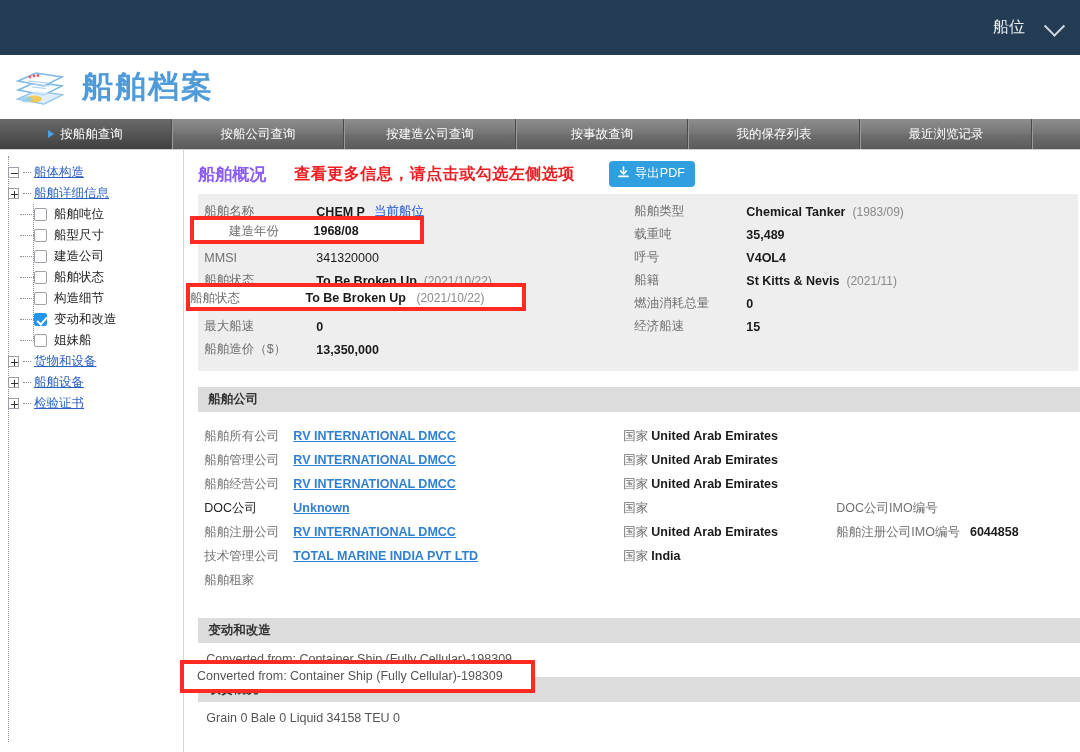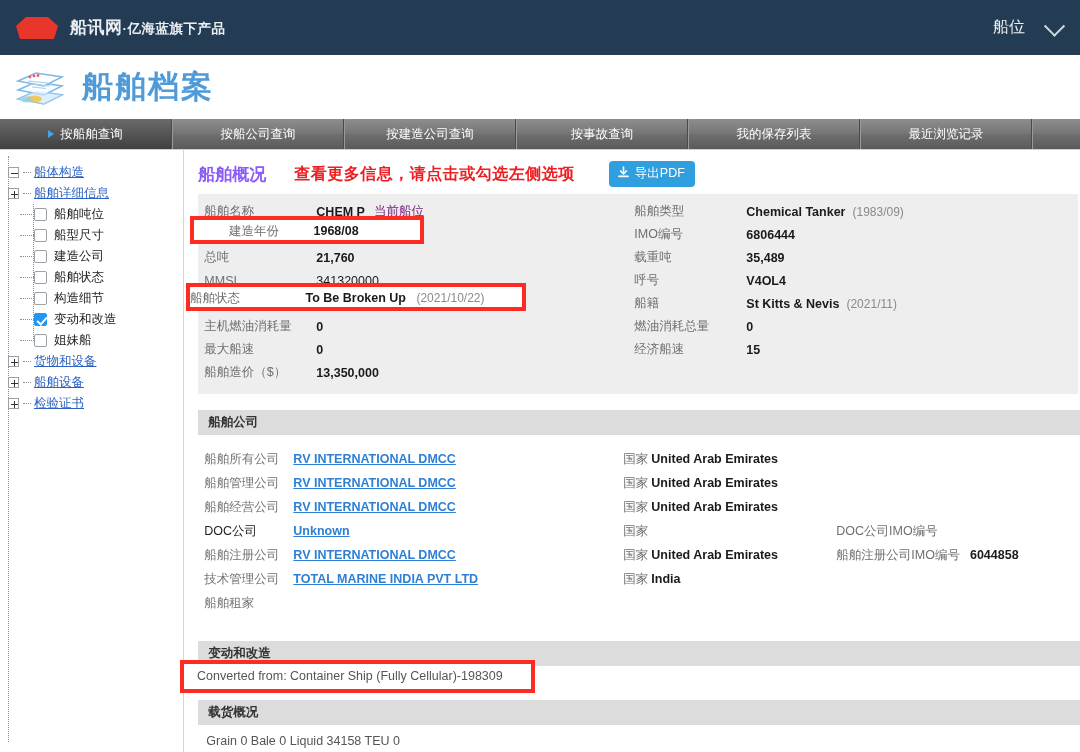--- a/index.html
+++ b/index.html
@@ -259,21 +259,21 @@
     font-weight: bold;
   }
   .val.normal { font-weight: normal; }
   .paren {
     color: #8a8a8a;
     font-weight: normal;
     font-size: 12px;
     margin-left: 7px;
   }
   .bluelink {
-    color: #701a75;
+    color: #1d4ed8;
     text-decoration: underline;
     font-size: 12.5px;
     font-weight: normal;
     margin-left: 9px;
     cursor: pointer;
   }
 
   
   .sec-head {
     background: #dcdcdc;
@@ -334,29 +334,20 @@
   }
   .anno-content {
     position: absolute;
     z-index: 6;
   }
 </style>
 </head>
 <body>
 
 <div class="topbar">
-  <div class="brand">
-    <span class="brand-mark">
-      <svg width="46" height="26" viewBox="0 0 46 26">
-        <path d="M2 11 L12 2 L34 2 L44 11 L40 24 L6 24 Z" fill="#e8362a"></path>
-        <path d="M0 10 L46 10 L44 13 L2 13 Z" fill="#243c53" opacity="0"></path>
-      </svg>
-    </span>
-    <span class="brand-text"><span>船讯网</span><span class="sub">·亿海蓝旗下产品</span></span>
-  </div>
   <div class="topbar-right">
     <span>船位</span>
     <span class="chev"></span>
   </div>
 </div>
 
 <div class="titleband">
   <span class="doc-icon">
     <svg width="56" height="52" viewBox="0 0 56 52">
       <g stroke="#7fb9e8" stroke-width="1.6" fill="#fbfdff">
@@ -504,30 +495,20 @@
             <span class="val">CHEM P</span>
             <span class="bluelink">当前船位</span>
           </span>
           <span class="col colB">
             <span class="lbl">船舶类型</span>
             <span class="val">Chemical Tanker</span>
             <span class="paren">(1983/09)</span>
           </span>
         </div>
 
-        <div class="ovrow">
-          <span class="col colA">
-            <span class="lbl">建造年份</span>
-            <span class="val">1968/08</span>
-          </span>
-          <span class="col colB">
-            <span class="lbl">IMO编号</span>
-            <span class="val">6806444</span>
-          </span>
-        </div>
 
         <div class="ovrow">
           <span class="col colA">
             <span class="lbl">总吨</span>
             <span class="val">21,760</span>
           </span>
           <span class="col colB">
             <span class="lbl">载重吨</span>
             <span class="val">35,489</span>
           </span>

